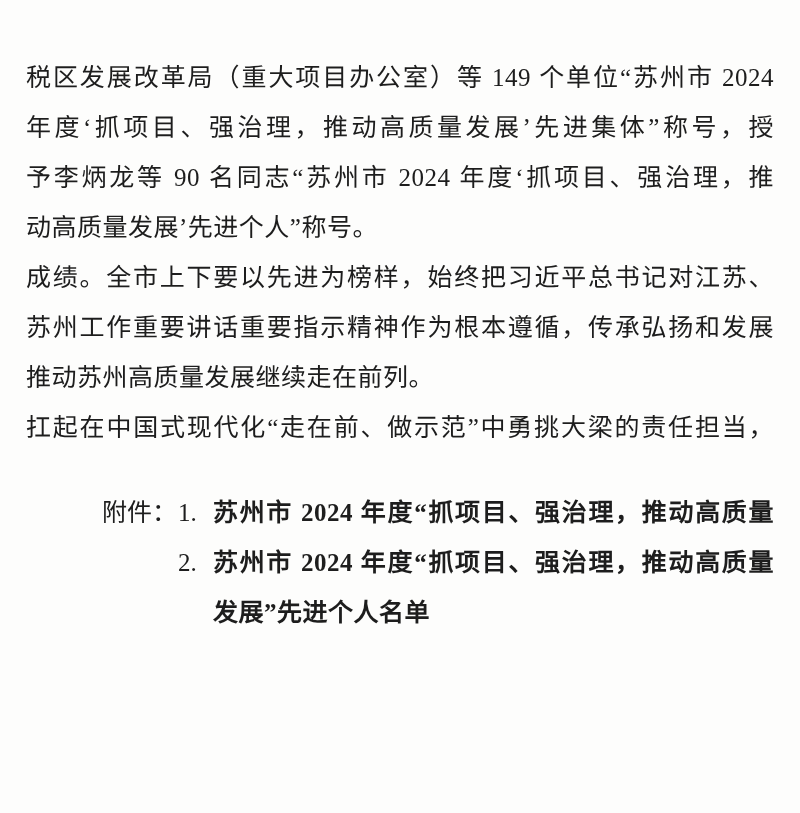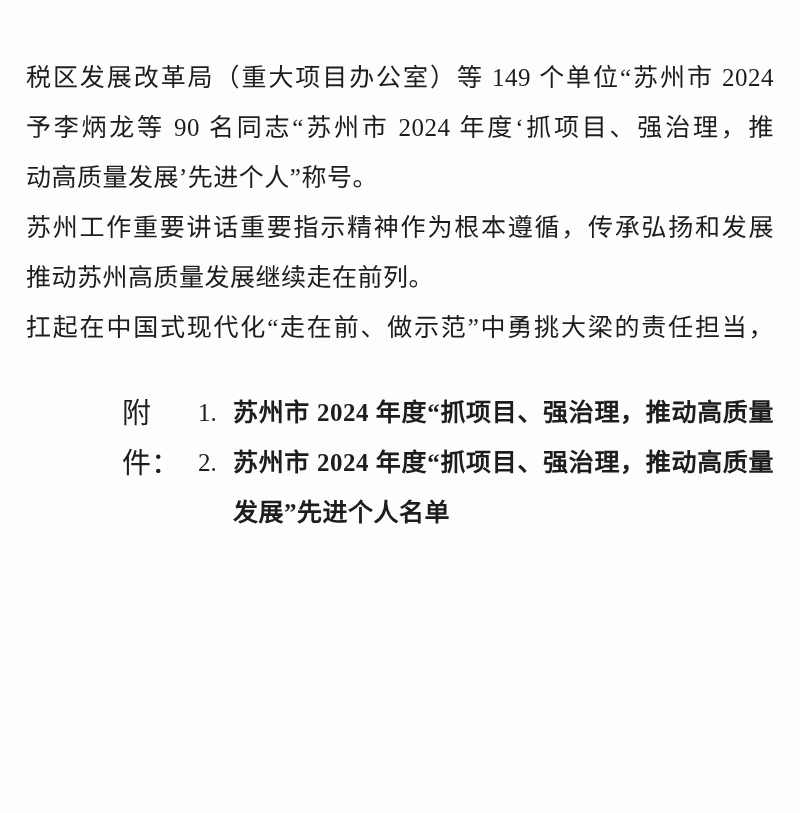--- a/index.html
+++ b/index.html
@@ -46,24 +46,24 @@
   }
   .attach {
     margin-top: 35px;
   }
   .attach-row {
     display: flex;
     align-items: flex-start;
   }
   .attach-label {
     display: block;
-    margin-left: 96px;
+    margin-left: 76px;
     width: 76px;
     flex: 0 0 76px;
-    font-size: 29px;
+    font-size: 25px;
     line-height: 50px;
     height: 50px;
   }
   .attach-num {
     display: block;
     width: 35px;
     flex: 0 0 35px;
     font-size: 25px;
     line-height: 50px;
     height: 50px;
@@ -76,25 +76,27 @@
   }
 </style>
 </head>
 <body>
 
 <div class="page">
   <div class="content">
 
     <div class="para">
       <span class="line">税区发展改革局（重大项目办公室）等 149 个单位“苏州市 2024</span>
+      <span class="line">年度‘抓项目、强治理，推动高质量发展’先进集体”称号，授</span>
       <span class="line">予李炳龙等 90 名同志“苏州市 2024 年度‘抓项目、强治理，推</span>
       <span class="line last">动高质量发展’先进个人”称号。</span>
     </div>
 
     <div class="para">
+      <span class="line">成绩。全市上下要以先进为榜样，始终把习近平总书记对江苏、</span>
       <span class="line">苏州工作重要讲话重要指示精神作为根本遵循，传承弘扬和发展</span>
       <span class="line last">推动苏州高质量发展继续走在前列。</span>
       <span class="line">扛起在中国式现代化“走在前、做示范”中勇挑大梁的责任担当，</span>
     </div>
 
     <div class="attach">
 
       <div class="attach-row">
         <span class="attach-label">附件：</span>
         <span class="attach-num">1.</span>

